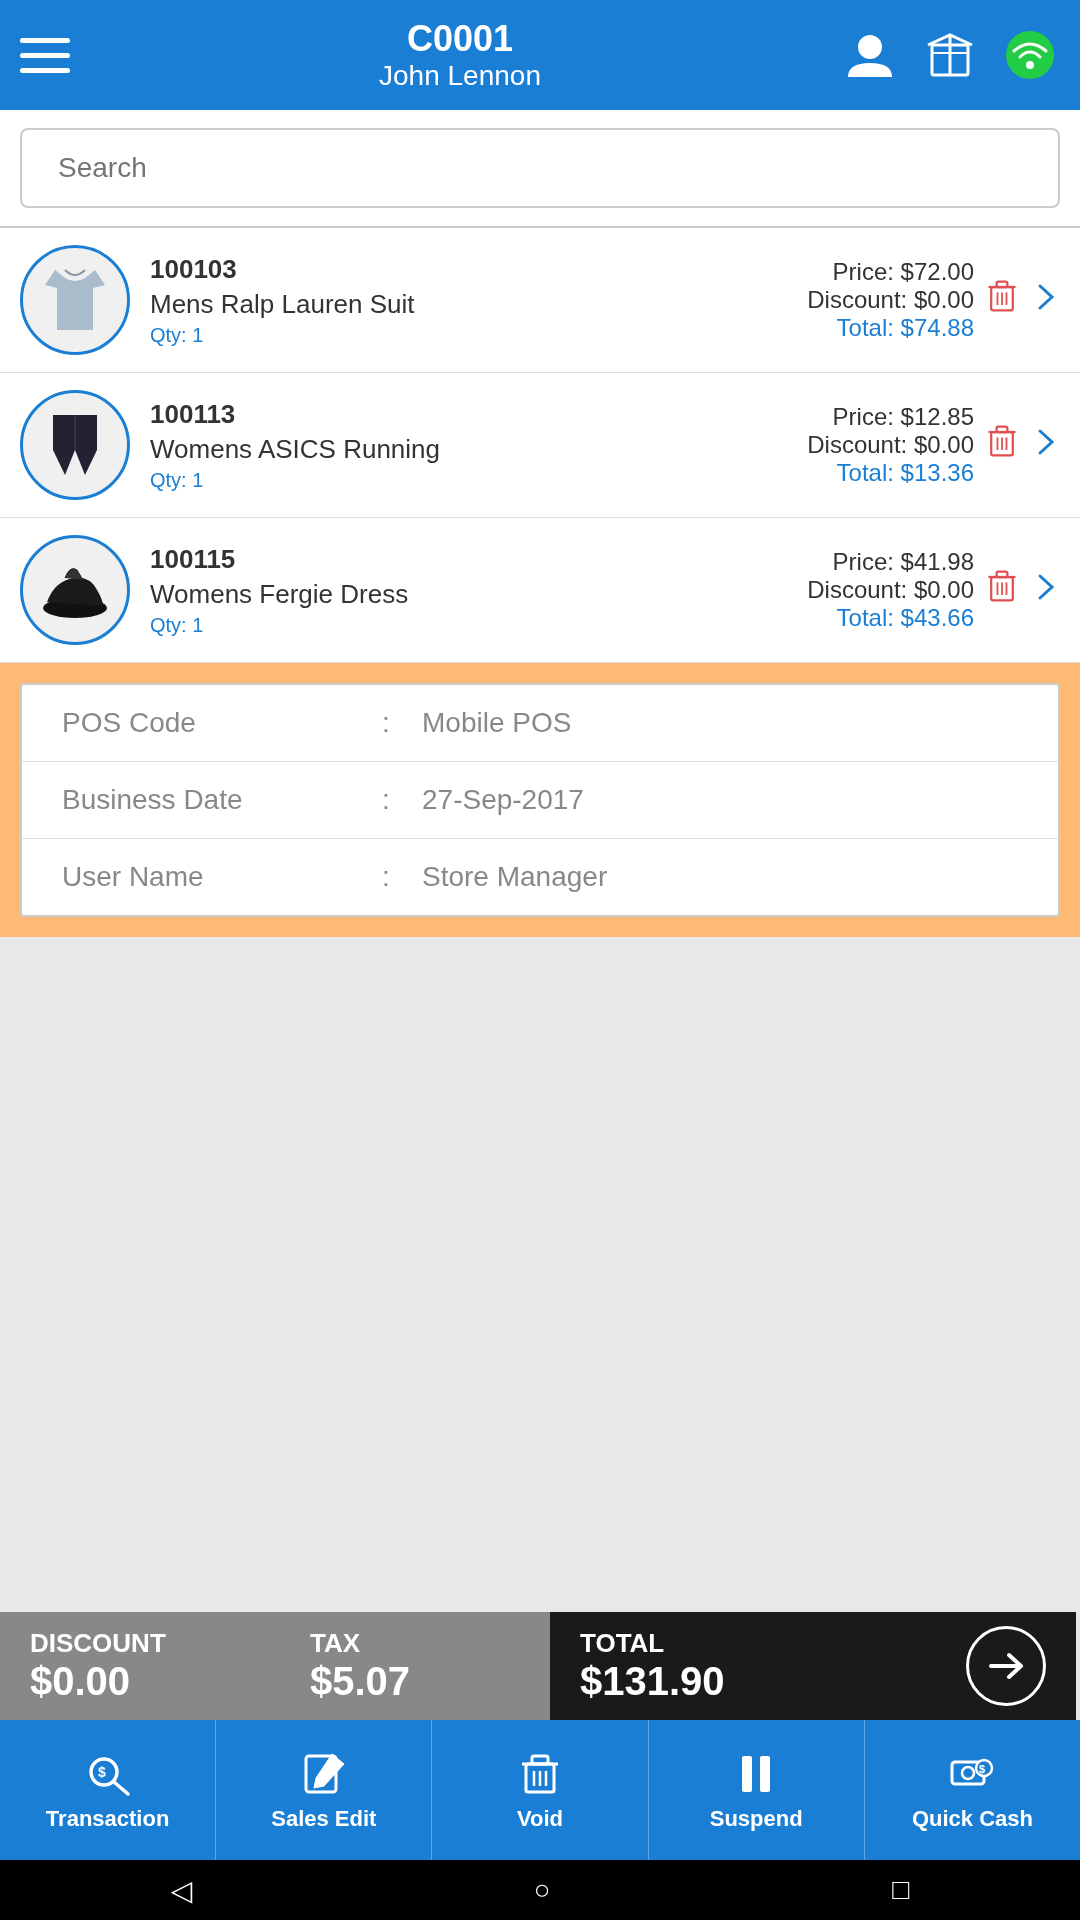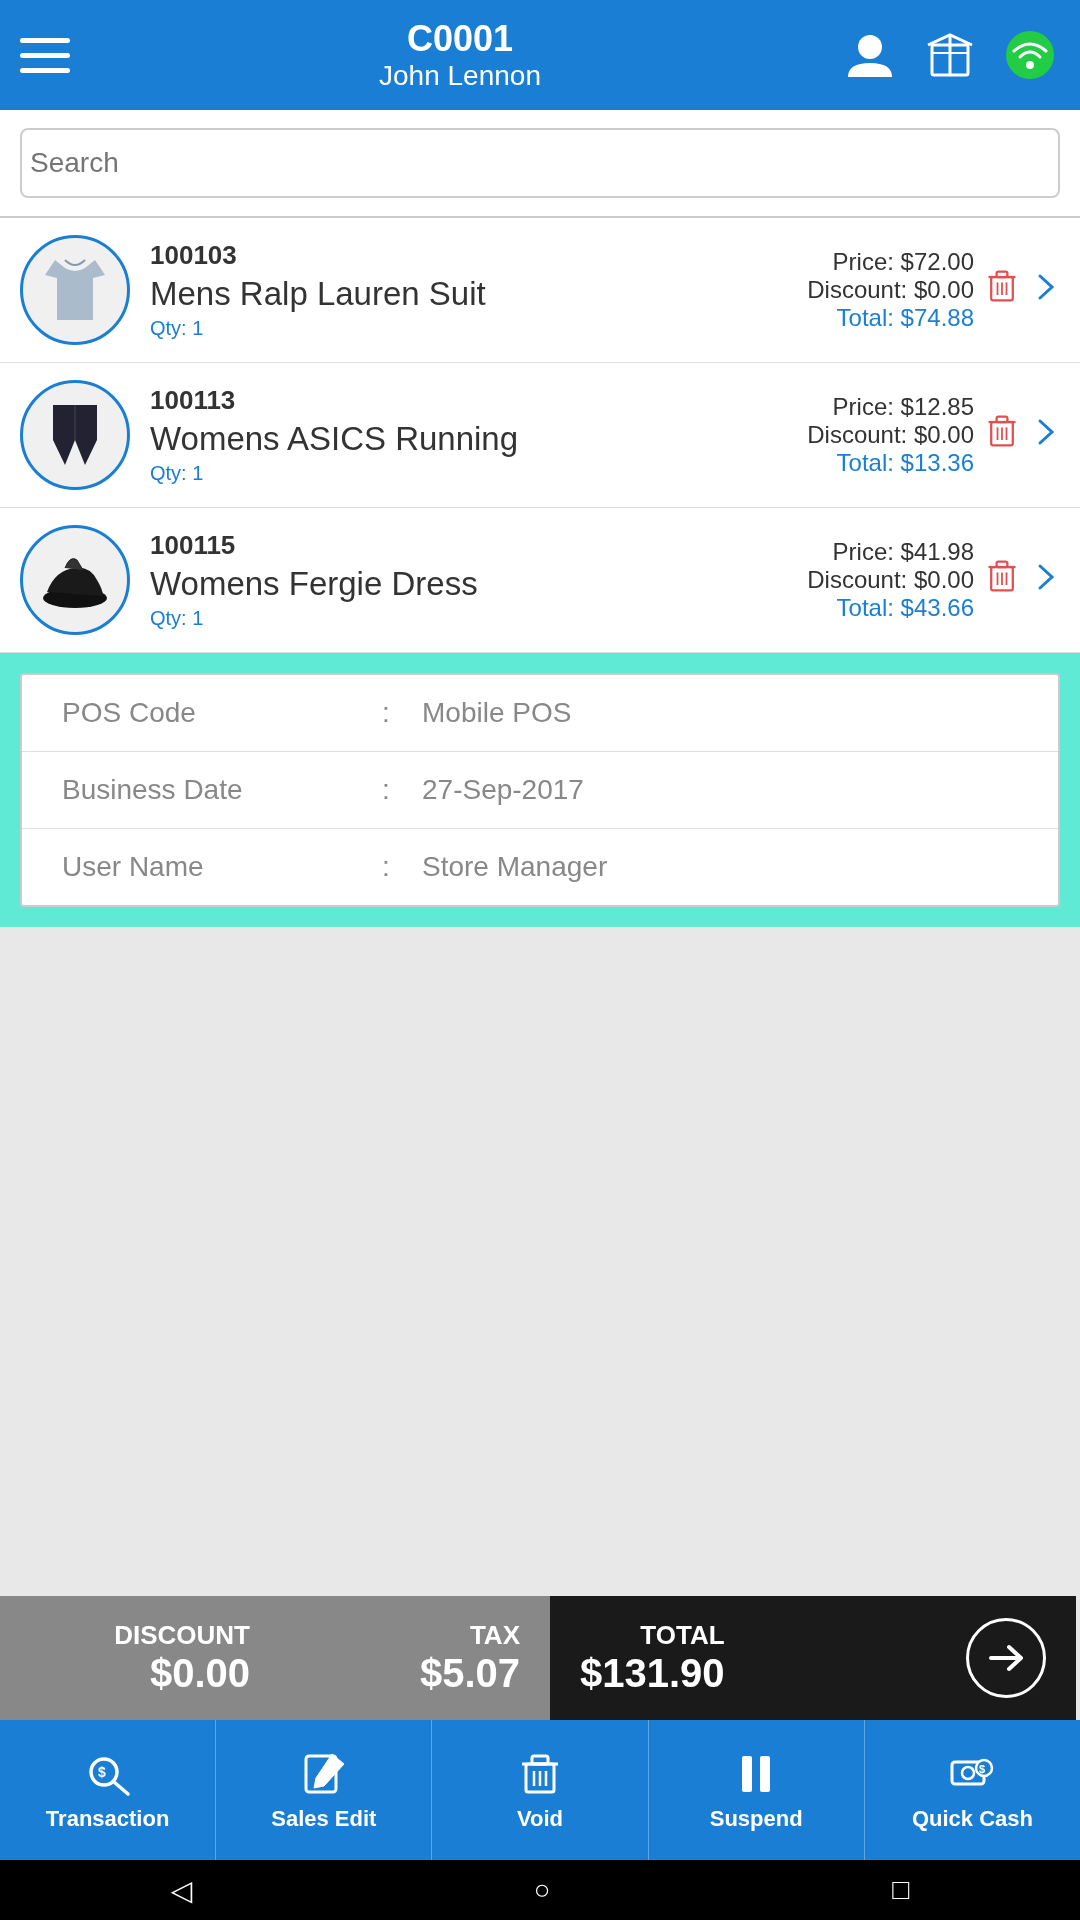--- a/index.html
+++ b/index.html
@@ -67,24 +67,24 @@
     }
 
     
     .search-bar {
       background: white;
       padding: 18px 20px;
       border-bottom: 2px solid #ccc;
     }
     .search-input {
       width: 100%;
-      height: 70px;
+      height: 80px;
       border: 2px solid #ccc;
       border-radius: 8px;
-      padding: 0 8px;
+      padding: 0 36px;
       font-size: 28px;
       color: #000000;
       outline: none;
     }
 
     
     .product-list {
       background: white;
     }
     .product-item {
@@ -113,21 +113,21 @@
     .product-info {
       flex: 1;
       padding: 0 20px;
     }
     .product-id {
       font-size: 26px;
       color: #333;
       font-weight: bold;
     }
     .product-name {
-      font-size: 33px;
+      font-size: 26px;
       color: #333;
       margin: 4px 0;
     }
     .product-qty {
       font-size: 20px;
       color: #1a7fd4;
     }
     .product-pricing {
       text-align: right;
       font-size: 24px;
@@ -183,23 +183,22 @@
     .info-value {
       color: #888;
     }
 
     
     .totals-bar {
       position: absolute;
       bottom: 200px;
       left: 0;
       right: 4px;
-      height: 124px;
-      display: flex;
-      text-align: right;
+      height: 108px;
+      display: flex;
     }
     .totals-segment {
       display: flex;
       flex-direction: column;
       justify-content: center;
       padding: 0 30px;
     }
     .totals-segment.discount {
       background: #888;
       flex: 0 0 280px;
@@ -300,21 +299,21 @@
       justify-content: space-around;
     }
     .android-btn {
       cursor: pointer;
       color: white;
       font-size: 28px;
     }
 
     
     .gray-area {
-      background: #5eead4;
+      background: #fdba74;
       padding: 20px;
     }
   </style>
 </head>
 <body>
 
 <div class="header">
   <div class="header-menu">
     <span></span>
     <span></span>

